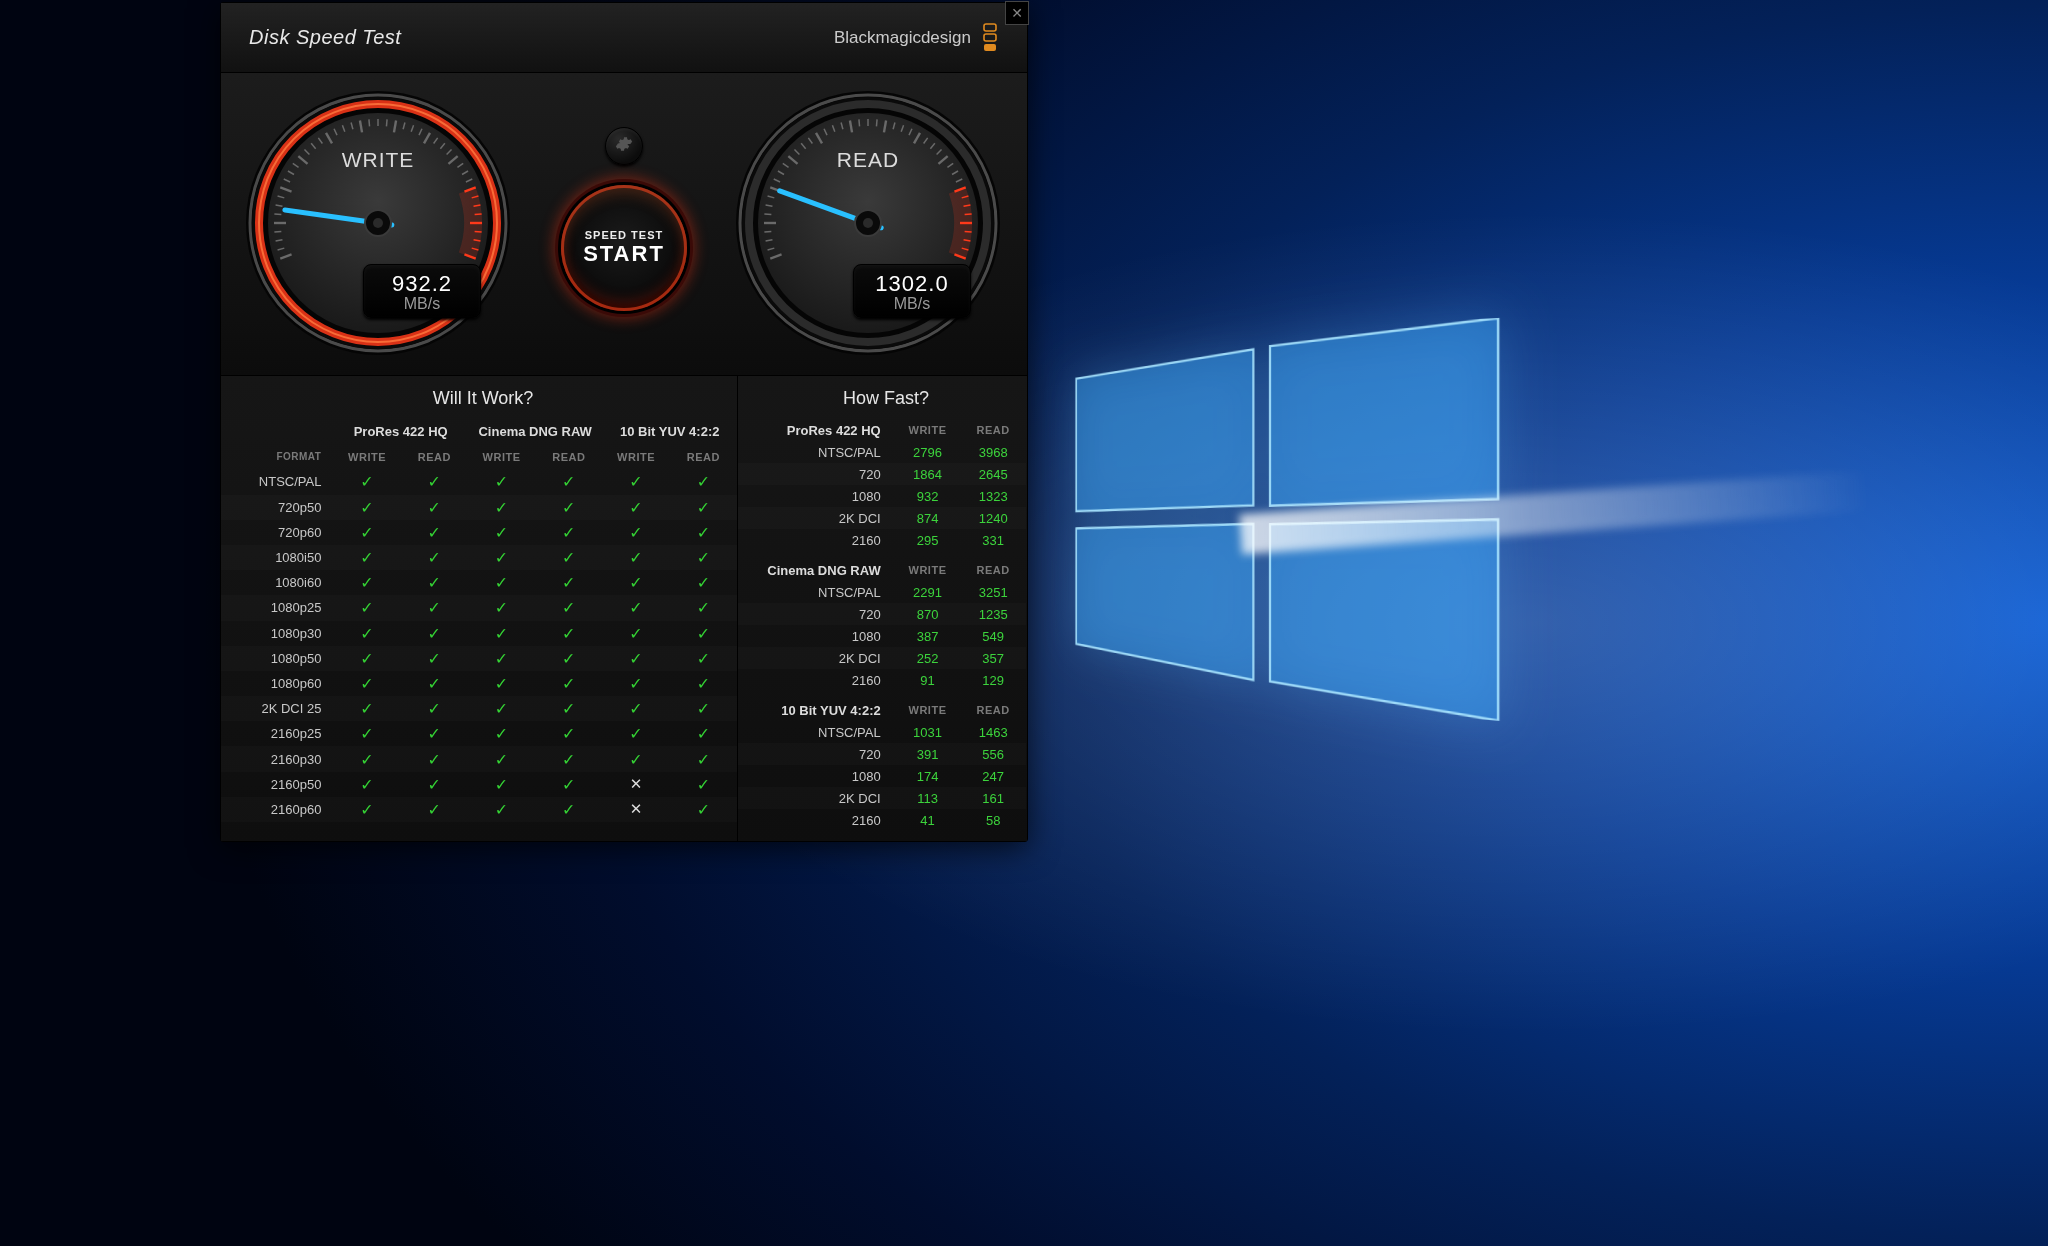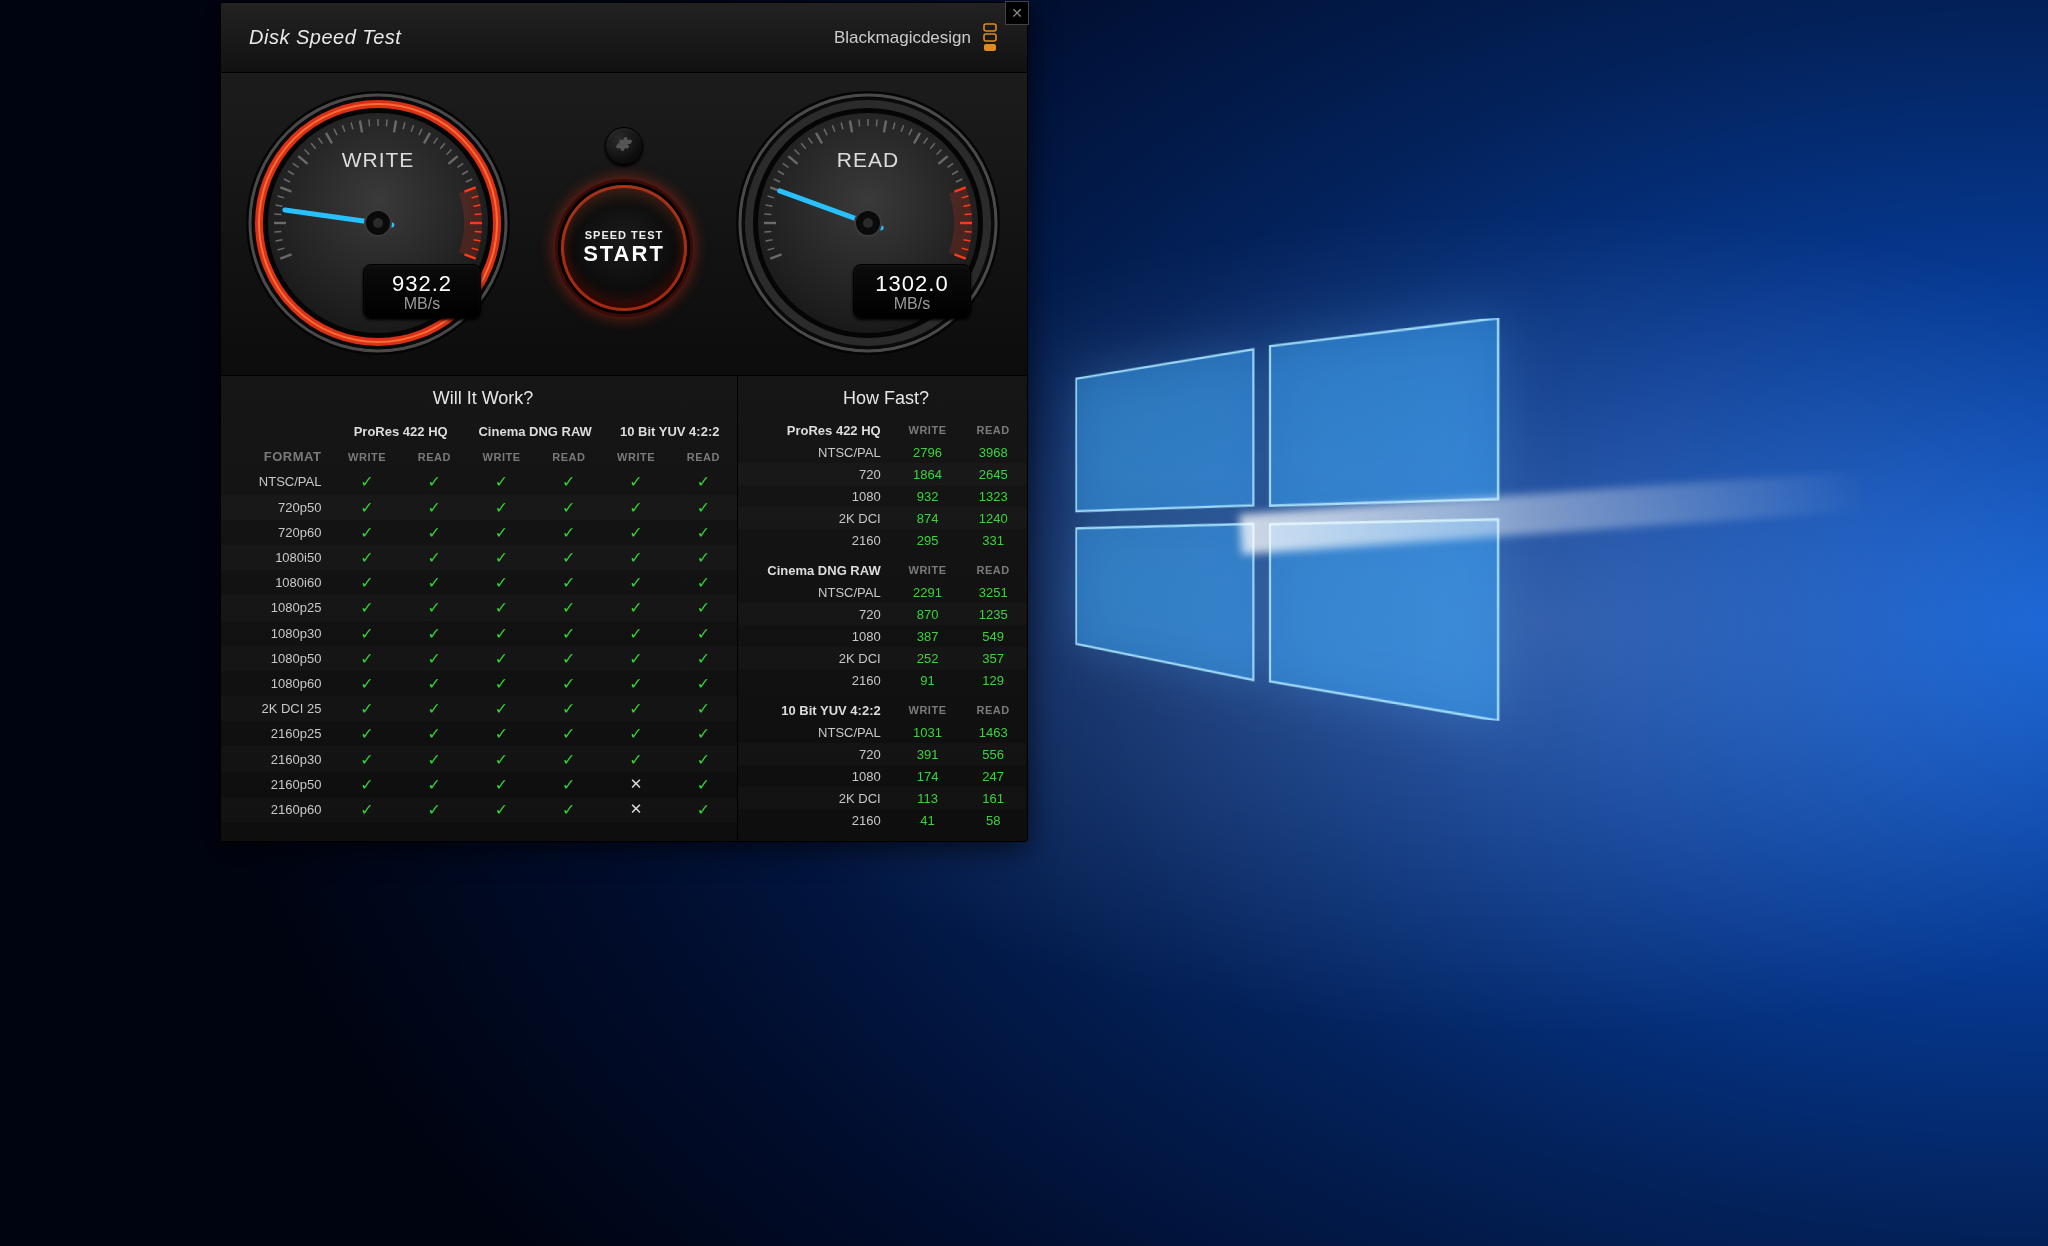--- a/index.html
+++ b/index.html
@@ -152,21 +152,21 @@
   text-align:center; color:#e6e6e6; font-weight:400; font-size:18px;padding-left:8px;
 }
 
 
 .wiw { width: 100%; border-collapse: collapse; table-layout:fixed; }
 .wiw col.cfmt { width: 112px; }
 .wiw col.cwr  { width: 67px; }
 .wiw th, .wiw td { padding: 0; height: 25.2px; text-align:center; font-size:13px; }
 .wiw thead tr:first-child th { color:#dcdcdc; font-weight:600; font-size:13px; }
 .wiw thead tr:last-child th { color:#7a7a7a; font-weight:600; font-size:11px; letter-spacing:0.5px; }
-.wiw thead tr:last-child th.fmt-h { color:#7a7a7a; font-size:13px; text-align:right; padding-right:12px; }
+.wiw thead tr:last-child th.fmt-h { color:#7a7a7a; font-size:10px; text-align:right; padding-right:12px; }
 .wiw tbody td.fmt { color:#c8c8c8; text-align:right; padding-right:12px; font-size:13px; }
 .wiw tbody tr.odd td { background: rgba(255,255,255,0.018); }
 .check { color:#34d234; font-size:16px; }
 .cross { color:#dcdcdc; font-size:15px; }
 
 
 .hf { width: 100%; border-collapse: collapse; table-layout:fixed; }
 .hf col.c0 { width: 148px; }
 .hf col.c1 { width: 62px; }
 .hf col.c2 { width: 62px; }

